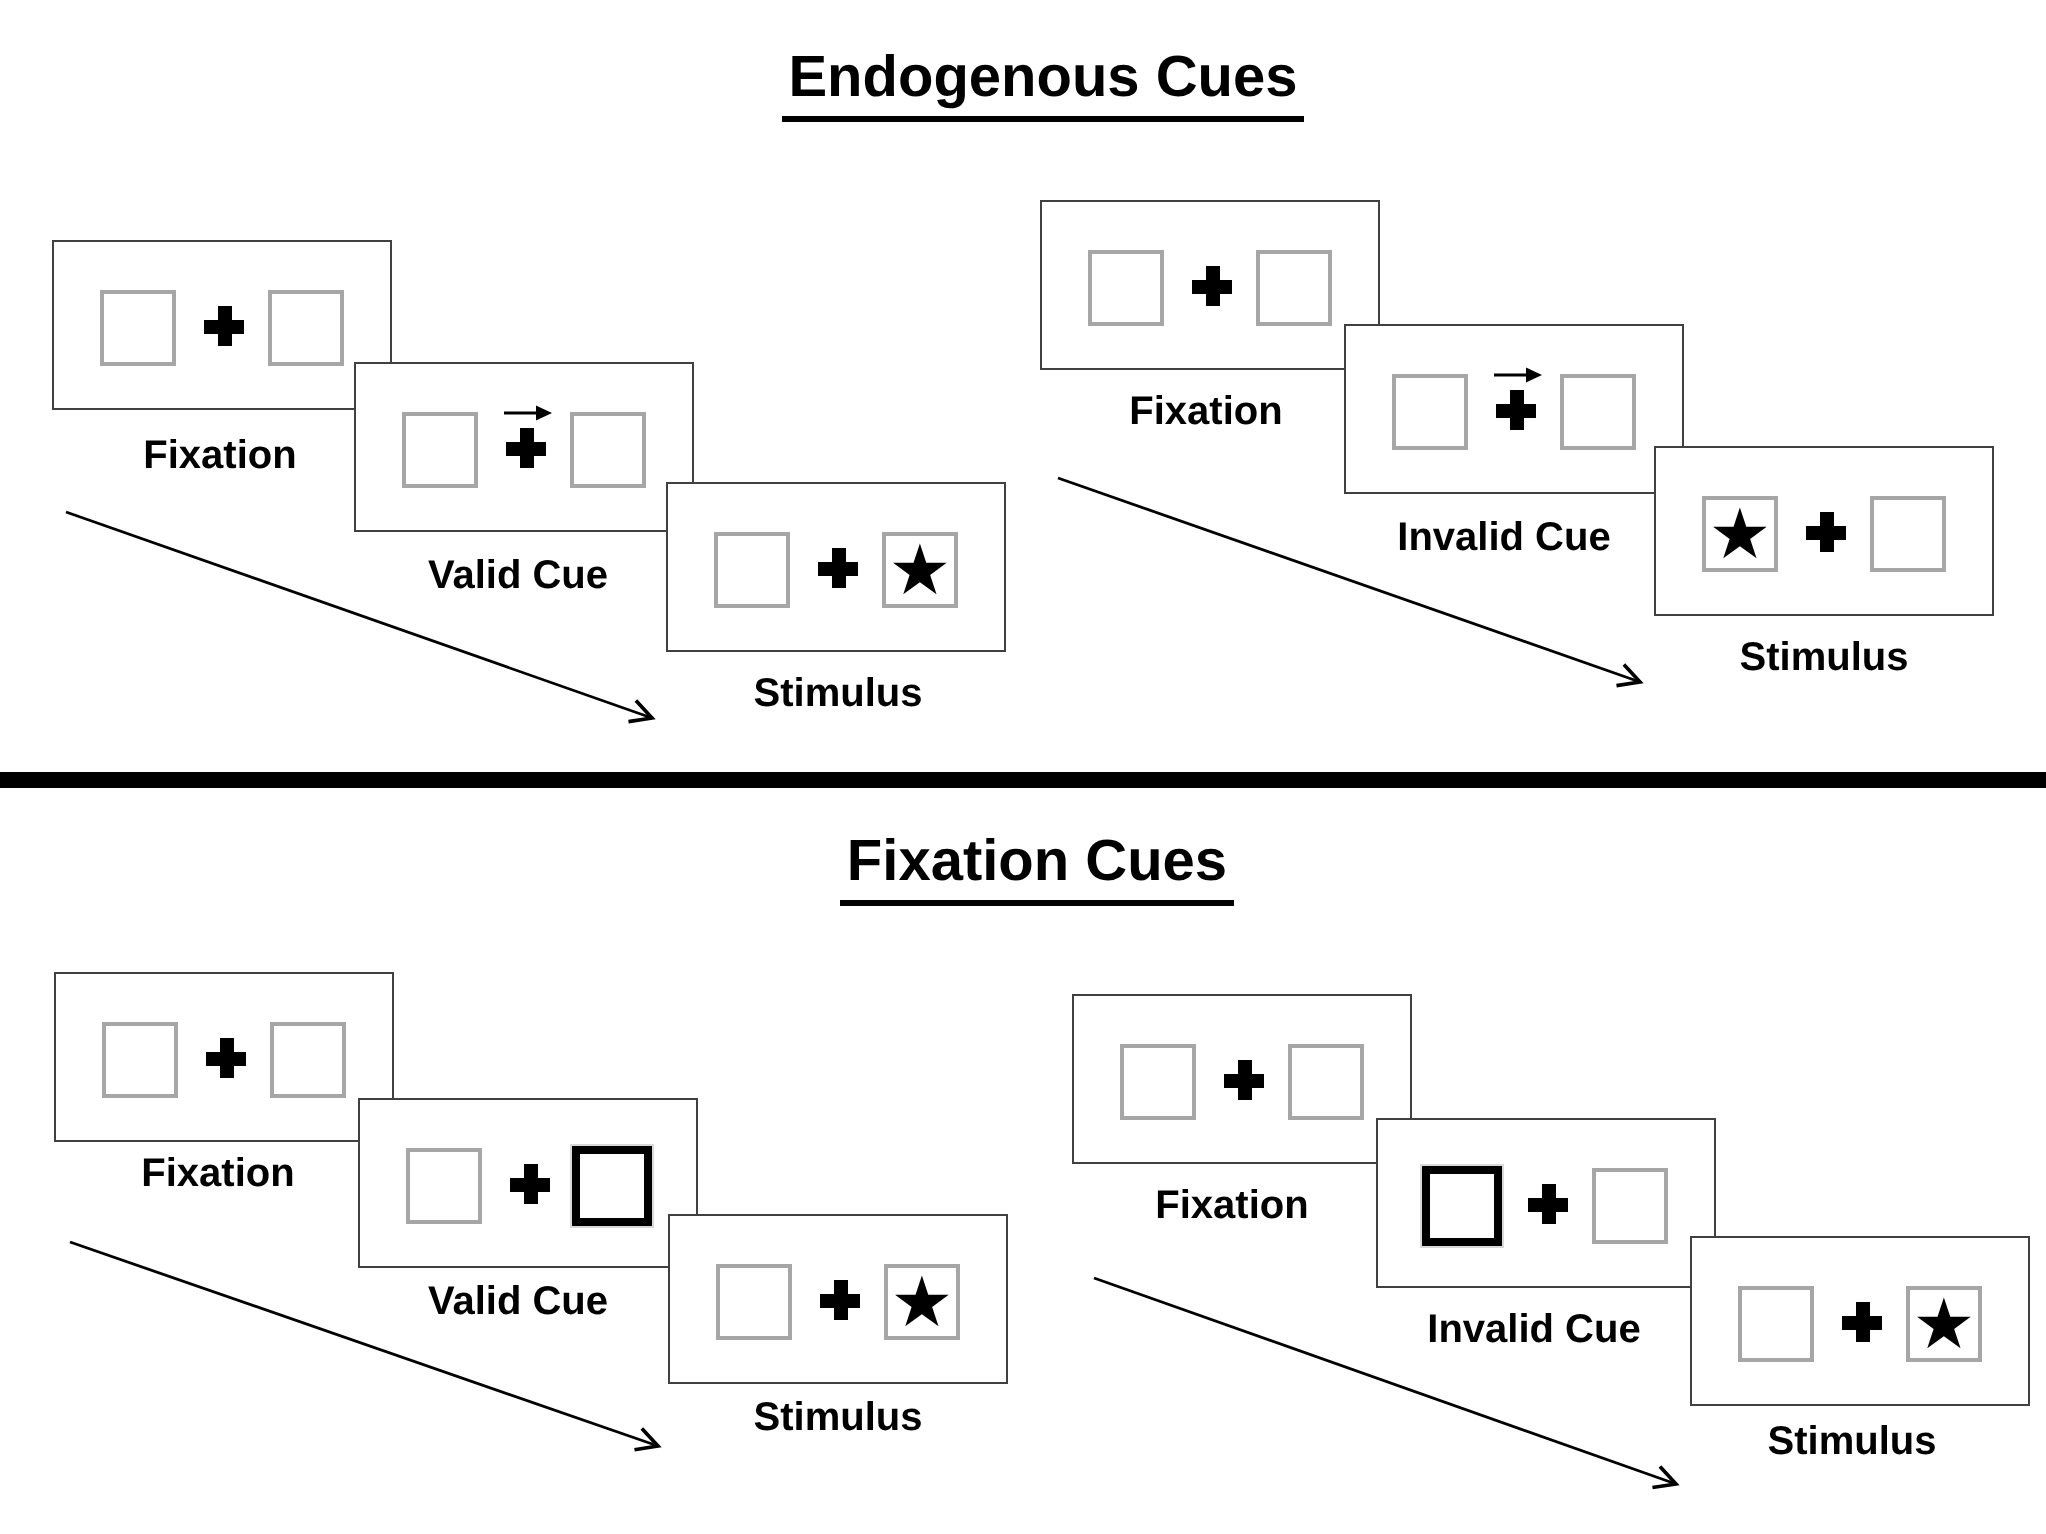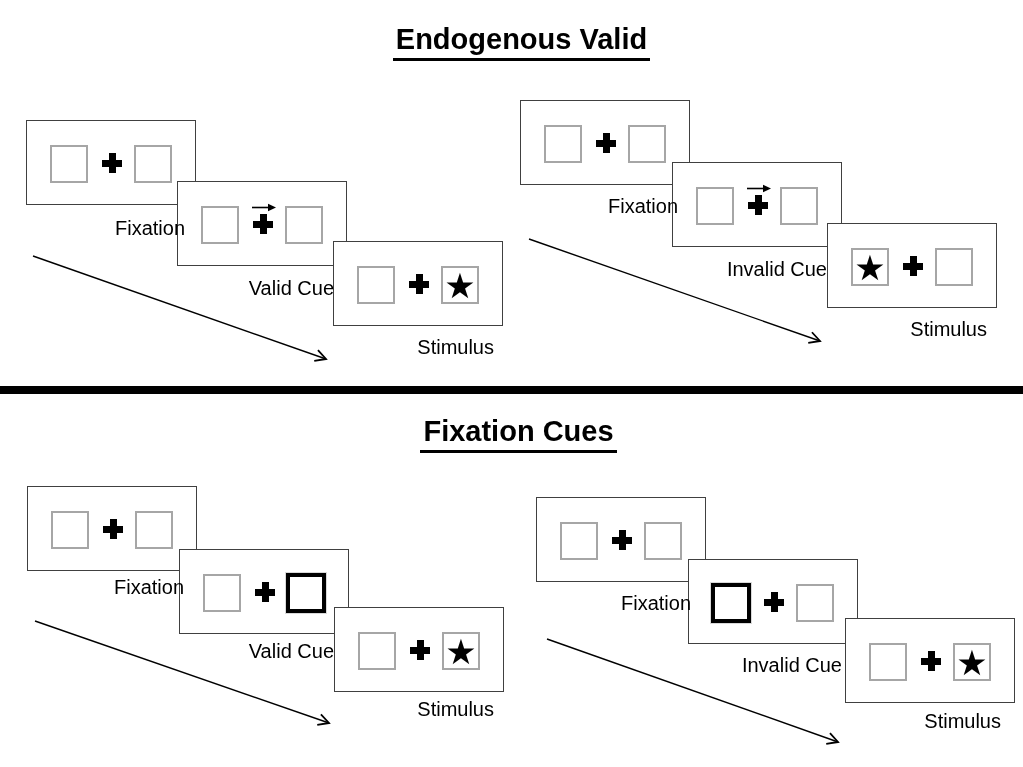--- a/index.html
+++ b/index.html
@@ -35,22 +35,22 @@
   .sq.has-star{font-size:35px;line-height:1;padding-top:1px;}
   
   .cross{position:absolute;left:75px;top:32px;width:20px;height:20px;}
   .cross .hbar{position:absolute;left:0;top:6.5px;width:20px;height:7px;background:#000;}
   .cross .vbar{position:absolute;top:0;left:6.5px;width:7px;height:20px;background:#000;}
   
   .cue-arrow{position:absolute;left:73px;top:17px;display:none;}
   .cue-arrow.show{display:block;}
   
   .lbl{
-    position:absolute;width:150px;text-align:right;
-    font-weight:normal;font-size:20px;z-index:2;white-space:nowrap;
+    position:absolute;width:150px;text-align:center;
+    font-weight:bold;font-size:20px;z-index:2;white-space:nowrap;
   }
   
   svg.arrows{position:absolute;left:0;top:0;z-index:0;}
 </style>
 </head>
 <body>
 
 <div class="canvas">
 
   <svg class="arrows" width="1023" height="767" viewBox="0 0 1023 767">
@@ -58,21 +58,21 @@
       <marker id="ah" viewBox="0 0 10 10" refX="8.5" refY="5" markerWidth="10" markerHeight="10" orient="auto">
         <path d="M1,1 L8.5,5 L1,9" fill="none" stroke="#000" stroke-width="1.3"></path>
       </marker>
     </defs>
     <line x1="33" y1="256" x2="326" y2="359" stroke="#000" stroke-width="1.4" marker-end="url(#ah)"></line>
     <line x1="529" y1="239" x2="820" y2="341" stroke="#000" stroke-width="1.4" marker-end="url(#ah)"></line>
     <line x1="35" y1="621" x2="329" y2="723" stroke="#000" stroke-width="1.4" marker-end="url(#ah)"></line>
     <line x1="547" y1="639" x2="838" y2="742" stroke="#000" stroke-width="1.4" marker-end="url(#ah)"></line>
   </svg>
 
-  <div class="title" id="title-endo"><span class="u">Endogenous Valid</span></div>
+  <div class="title" id="title-endo"><span class="u">Endogenous Cues</span></div>
   <div class="divider"></div>
   <div class="title" id="title-exo"><span class="u">Fixation Cues</span></div>
 
   <div class="panel" style="left:26px;top:120px">
     <span class="sq left"></span>
     <span class="cross">
         <i class="hbar"></i>
         <i class="vbar"></i>
       </span>
 

